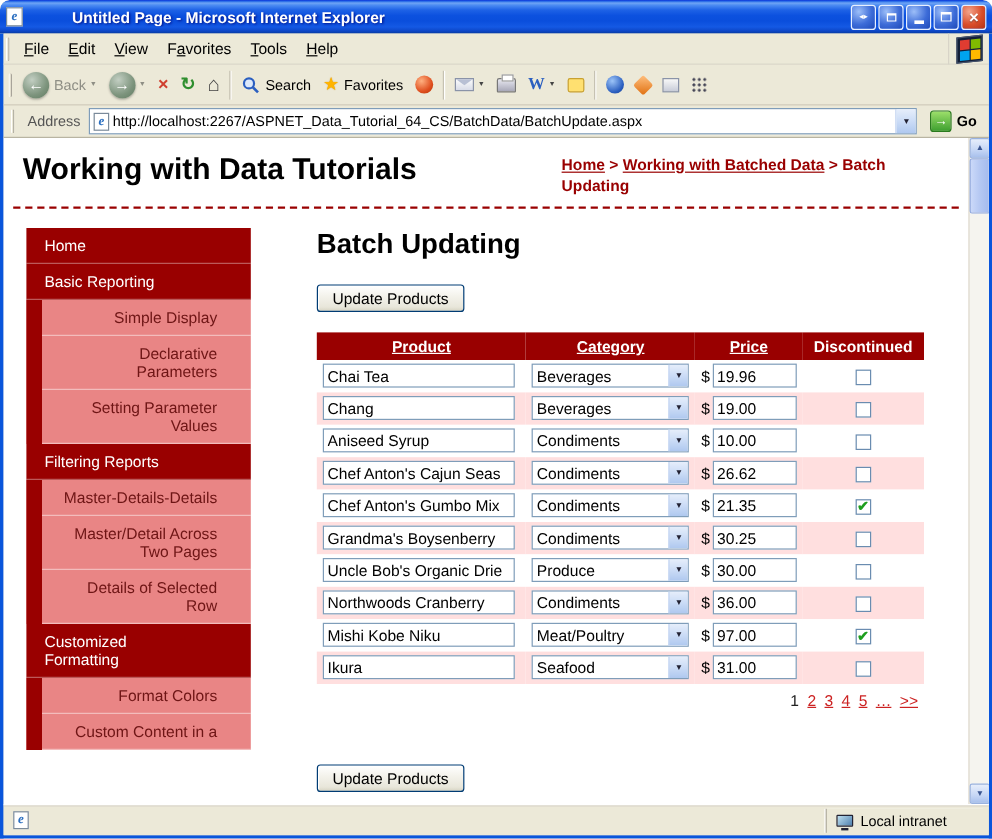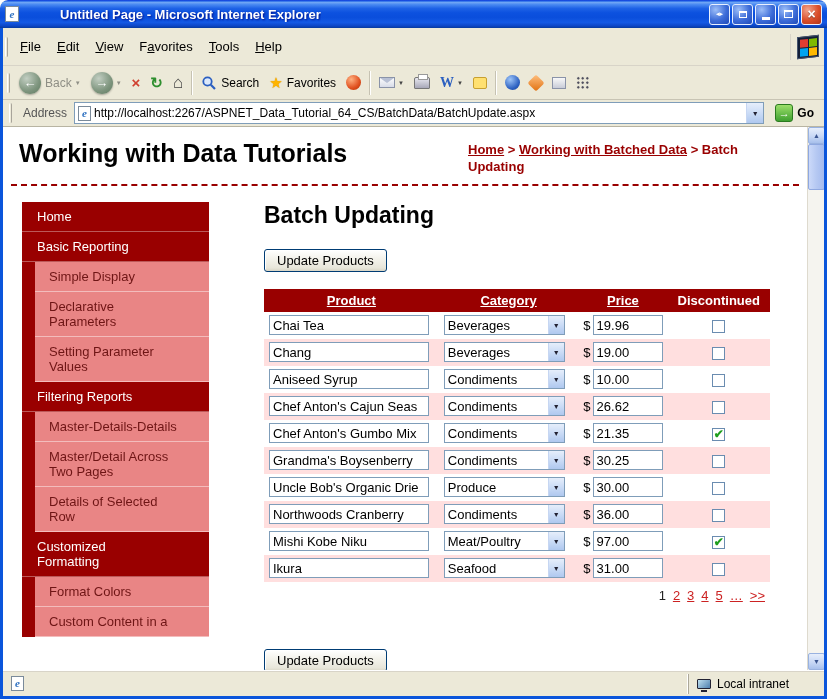--- a/index.html
+++ b/index.html
@@ -32,21 +32,21 @@
   .page-ico.small { width:13px; height:15px; }
 
   
   .frame { flex:1; display:flex; flex-direction:column; min-height:0;
     border-left:3px solid #0A55DB; border-right:3px solid #0A55DB; border-bottom:3px solid #0A55DB; }
 
   .grip { width:3px; height:20px; margin:0 4px 0 2px; flex:none;
     border-left:1px solid #fff; border-right:1px solid #A8A49A; border-radius:2px; }
 
   
-  .menubar { height:38px; flex:none; display:flex; align-items:center; background:#ECE9D8;
+  .menubar { height:26px; flex:none; display:flex; align-items:center; background:#ECE9D8;
     border-bottom:1px solid #D8D4C8; }
   .menu-items { display:flex; align-items:center; }
   .menu-item { padding:4px 8px; font-size:13px; color:#000; }
   .throbber { margin-left:auto; width:34px; height:26px; display:flex; align-items:center; justify-content:center;
     border-left:1px solid #D8D4C8; }
   .flag { width:22px; height:22px; background:#121E38; border:1px solid #46546E;
     display:grid; grid-template-columns:8px 8px; grid-template-rows:8px 8px; gap:1px;
     padding:2px; transform:skewY(-6deg); }
   .flag i { display:block; }
   .flag .f1{ background:#E03C31; } .flag .f2{ background:#7FBA00; }
@@ -117,21 +117,21 @@
   .dashed { margin:8px 8px 0; border-bottom:2px dashed var(--accent,#990000); }
   .page-body { display:flex; align-items:flex-start; padding:16px 0 0 19px; }
 
   
   .sidebar { width:187px; flex:none; font-size:13px; }
   .nav-section { background:var(--accent,#990000); color:#fff; padding:7px 40px 7px 15px;
     border-bottom:1px solid rgba(255,255,255,.35); cursor:pointer; }
   .nav-sub { display:flex; background:var(--nav-sub-bg,#E98585); cursor:pointer; }
   .nav-sub .strip { width:13px; flex:none; background:var(--accent,#990000); }
   .nav-sub .lbl { flex:1; padding:7px 28px 7px 14px; color:var(--nav-sub-text,#6E1515);
-    border-bottom:1px solid rgba(255,255,255,.45); }
+    border-bottom:1px solid rgba(255,255,255,.45);text-align:right; }
 
   
   .main { margin-left:55px; width:506px; }
   .content-title { font-size:23px; font-weight:bold; color:#000; }
   .xp-btn { font-family:"Liberation Sans",sans-serif; font-size:13px; color:#000;
     background:linear-gradient(#FFFFFF,#F4F3EC 40%,#E8E6DA 85%,#D8D5C5);
     border:1px solid #003C74; border-radius:3px; padding:3px 12px;
     box-shadow:inset 1px 1px 0 #fff; cursor:pointer; }
   .update-btn.top { margin-top:20px; }
   .update-btn.bottom { margin-top:40px; margin-bottom:10px; }
@@ -142,21 +142,21 @@
   .th-link { text-decoration:underline; }
   .products td { padding:3px 5px; height:27px; background:#fff; }
   .products tr.alt td { background:var(--alt-row-bg,#FFDFDF); }
   .td-product { width:175px; } .td-category { width:140px; }
   .td-price { width:88px; white-space:nowrap; } .td-disc { width:103px; text-align:center; }
   .tb { border:1px solid #7F9DB9; height:20px; font-size:13px; padding:1px 3px; color:#000;
     font-family:"Liberation Sans",sans-serif; background:#fff; }
   .product-in { width:160px; }
   .price-in { width:70px; }
   .dollar { margin-right:2px; }
-  .select { display:inline-flex; width:121px; height:20px; border:1px solid #7F9DB9; background:#fff;
+  .select { display:inline-flex; width:131px; height:20px; border:1px solid #7F9DB9; background:#fff;
     align-items:center; vertical-align:middle; cursor:pointer;justify-content:flex-end; }
   .sel-val { flex:1; padding-left:3px; white-space:nowrap; overflow:hidden; }
   .sel-btn { width:16px; height:18px; flex:none; display:flex; align-items:center; justify-content:center;
     background:linear-gradient(#E6EEFB,#CBDCF6 50%,#AFC8EF); border-left:1px solid #C6D6F2; }
   .checkbox { display:inline-block; width:13px; height:13px; background:#fff; border:1px solid #6A8CB0;
     vertical-align:middle; text-align:center; cursor:pointer; }
   .checkbox .check { display:none; }
   .checkbox.checked .check { display:block; color:var(--check-green,#1E9E1E); font-size:12px;
     line-height:12px; font-weight:bold; margin-top:-1px; }
   .pager-cell { background:#fff; text-align:right; padding:5px 8px; font-size:13px; }

